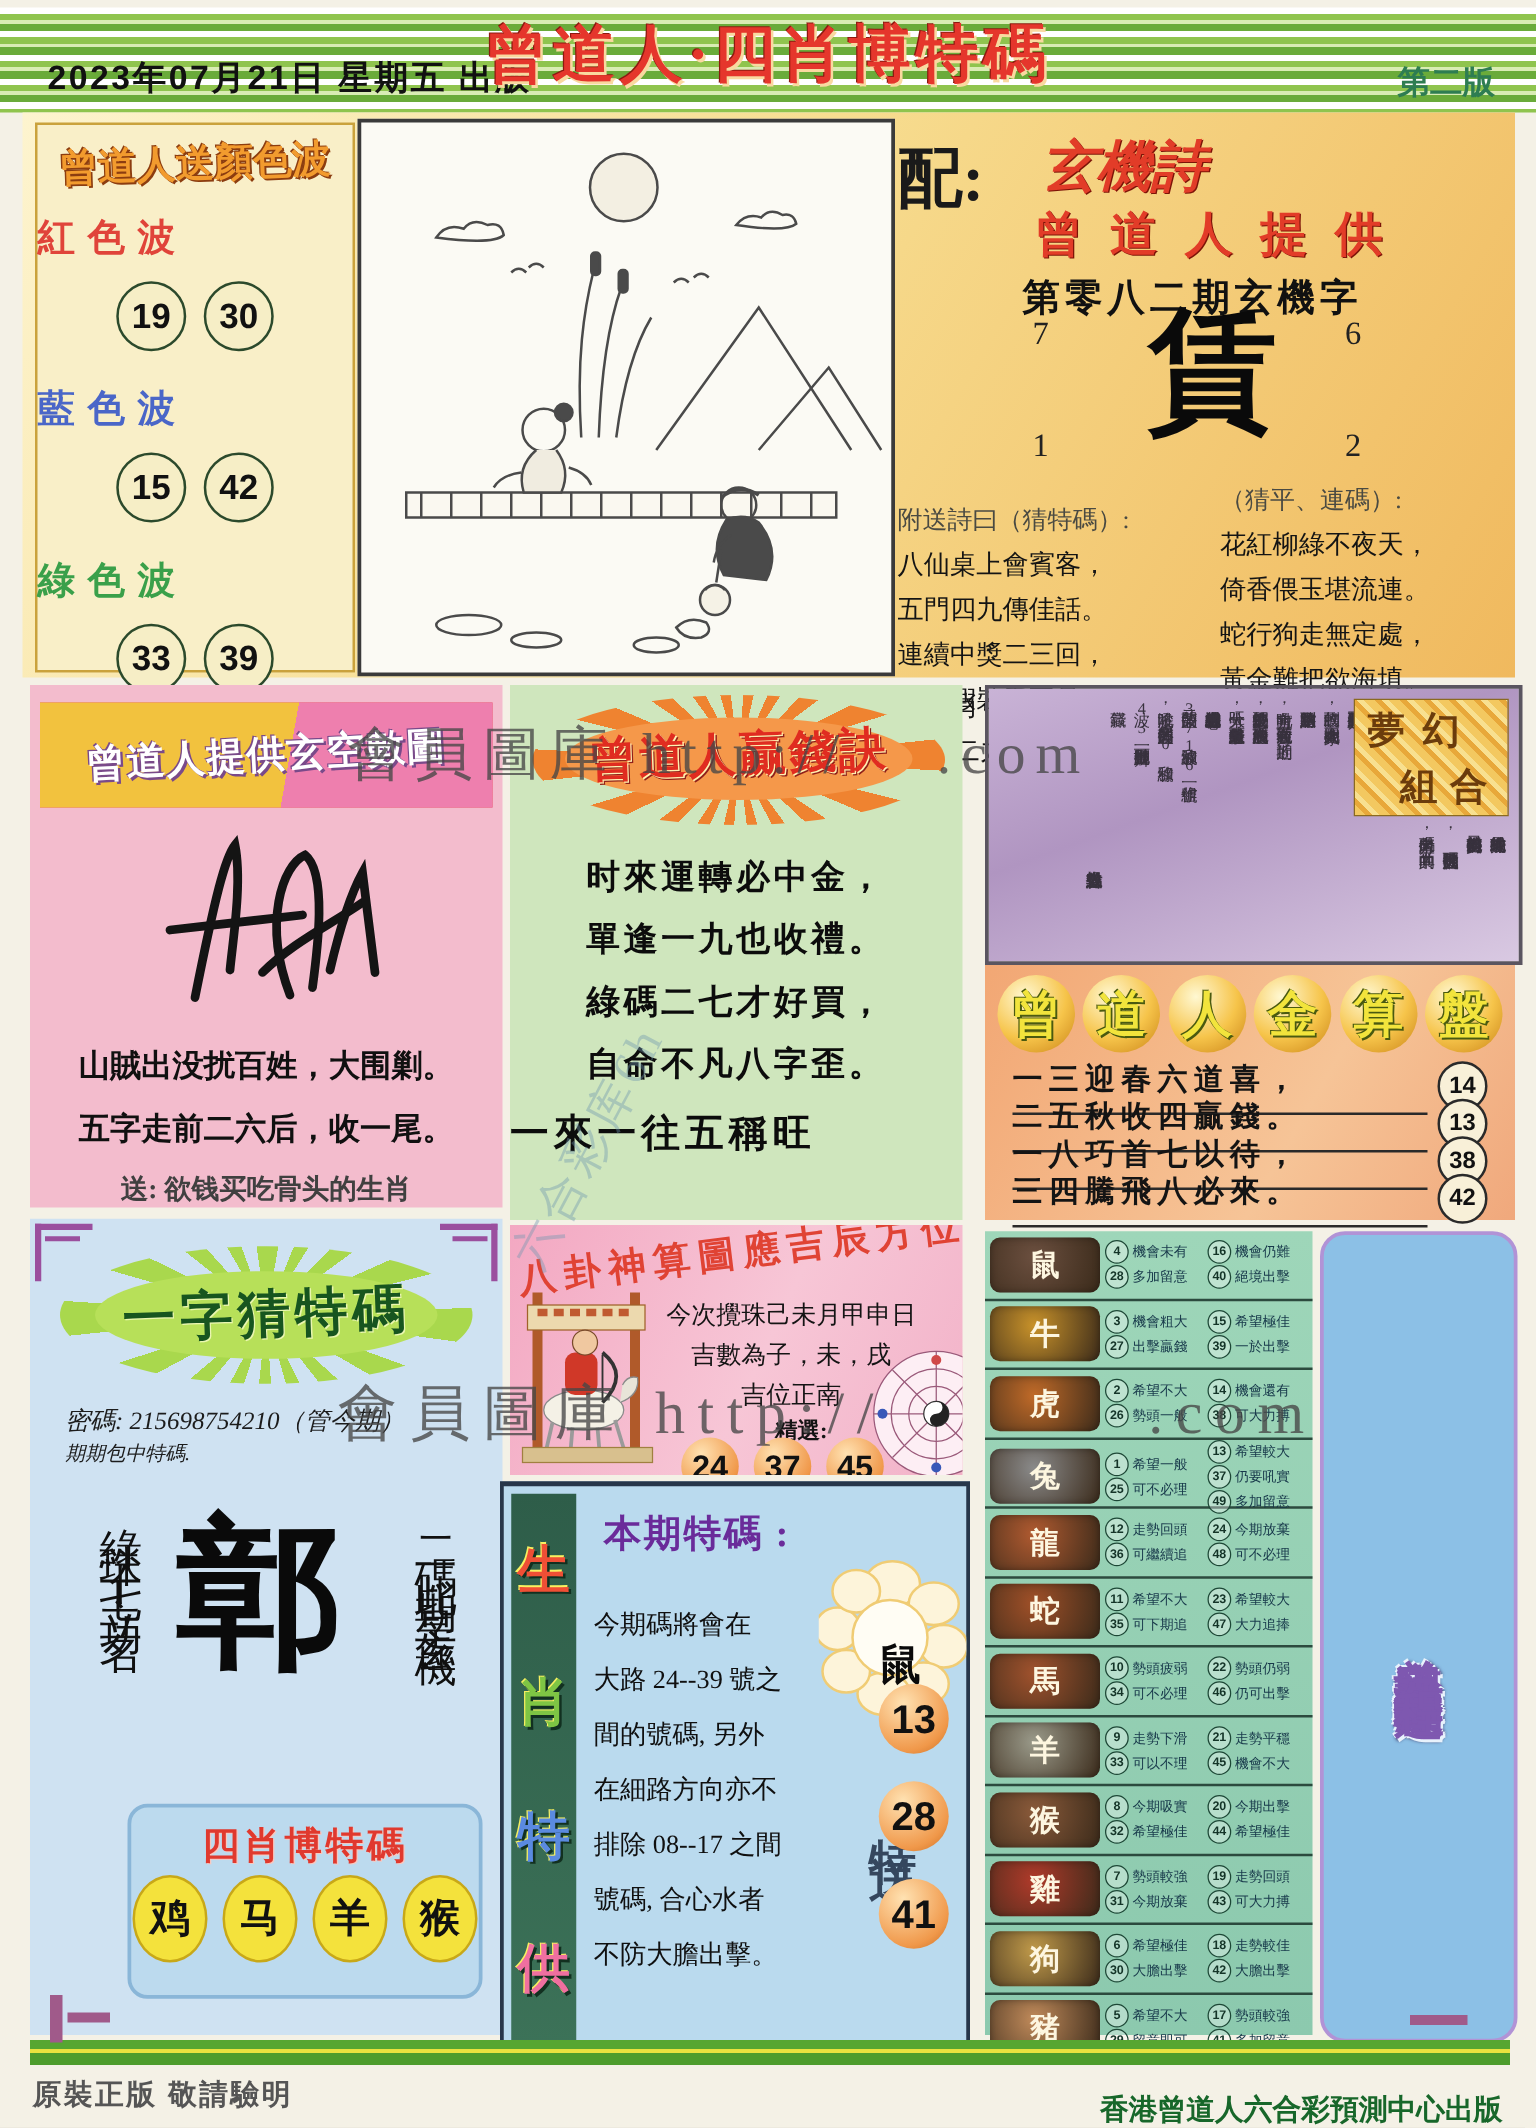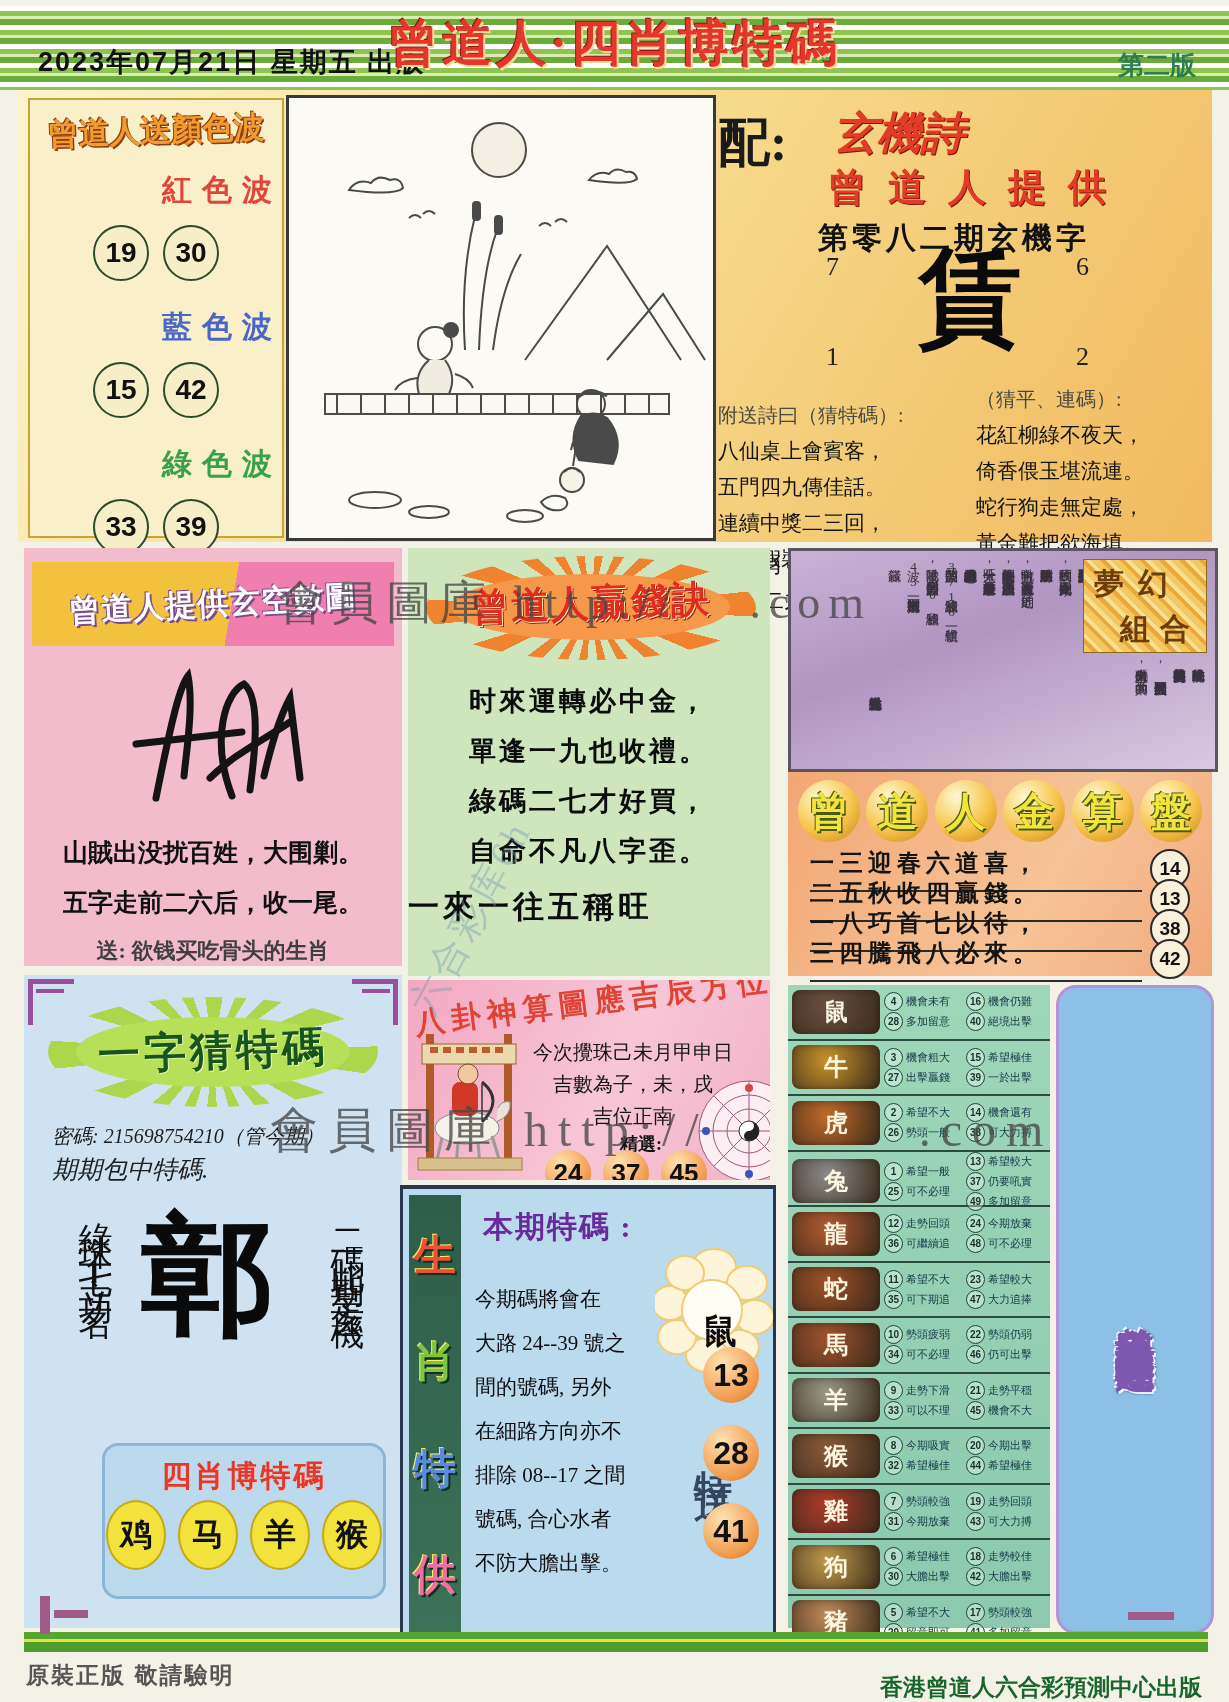--- a/index.html
+++ b/index.html
@@ -14,21 +14,21 @@
   #header-title{left:0;top:10px;width:1229px;text-align:center;font-size:50px;font-weight:bold;color:#e5362c;
     font-family:"Liberation Serif",serif;text-shadow:2px 2px 0 #f9d9a0,-1px -1px 0 #8c1a10;letter-spacing:4px;}
   #header-edition{left:1118px;top:48px;font-size:26px;font-weight:bold;color:#2e7d52;}
 
   
   #topsec{left:18px;top:90px;width:1194px;height:452px;
     background:linear-gradient(120deg,#fdf4cf 0%,#f7dd90 45%,#f0b95e 100%);}
   #wave-panel{left:10px;top:8px;width:252px;height:436px;background:#f9efc8;border:2px solid #caa23c;}
   #wave-title{left:4px;top:10px;width:244px;text-align:center;font-size:31px;font-weight:bold;color:#f29b2e;
     font-family:"Liberation Serif",serif;text-shadow:1.5px 1.5px 0 #8c3d10,-1px -1px 0 #8c3d10;transform:rotate(-2deg);}
-  .wave-group{width:100%;text-align:right;}
+  .wave-group{width:100%;text-align:left;}
   .wave-label{font-size:30px;font-weight:bold;letter-spacing:10px;font-family:"Liberation Serif",serif;}
   .wave-nums{margin-top:14px;display:flex;justify-content:center;gap:14px;}
   .wave-ball{width:52px;height:52px;border:2.5px solid #2c4a2c;border-radius:50%;background:#f6eec6;
     display:flex;align-items:center;justify-content:center;font-size:28px;font-weight:bold;color:#111;}
   #wave-groups{left:0;top:70px;width:252px;display:flex;flex-direction:column;gap:26px;}
 
   #art-box{left:268px;top:5px;width:424px;height:440px;background:#fbfaf4;border:3px solid #3a3a3a;}
 
   #mystic{left:700px;top:0;width:494px;height:452px;}
   #pei-label{left:0;top:18px;font-size:52px;font-weight:bold;color:#1a1a1a;font-family:"Liberation Serif",serif;}
@@ -106,21 +106,21 @@
   
   #onechar{left:24px;top:975px;width:378px;height:653px;background:#cfe2f2;}
   .corner{width:46px;height:46px;}
   .corner i{position:absolute;background:#9a4f9e;}
   #oc-burst{left:24px;top:22px;width:330px;height:110px;border-radius:50%;
     background:repeating-conic-gradient(from 0deg,#a9d84d 0deg 10deg,rgba(0,0,0,0) 10deg 22deg);}
   #oc-burst-core{left:52px;top:42px;width:274px;height:70px;background:#b7e059;border-radius:50%;}
   #oc-title{left:24px;top:48px;width:330px;text-align:center;font-size:42px;font-weight:bold;color:#17551f;
     font-family:"Liberation Serif",serif;text-shadow:1px 1px 0 #eaf6b0;transform:rotate(-2deg);letter-spacing:4px;}
   #oc-pass1{left:28px;top:148px;font-size:20px;color:#1c1c1c;font-family:"Liberation Serif",serif;font-style:italic;}
-  #oc-pass2{left:28px;top:178px;font-size:25px;color:#1c1c1c;font-family:"Liberation Serif",serif;font-style:italic;}
+  #oc-pass2{left:28px;top:178px;font-size:16px;color:#1c1c1c;font-family:"Liberation Serif",serif;font-style:italic;}
   .oc-vert{writing-mode:vertical-rl;text-orientation:upright;font-size:34px;color:#101010;
     font-family:"Liberation Serif",serif;letter-spacing:14px;}
   #oc-left{left:48px;top:220px;height:330px;}
   #oc-right{left:300px;top:230px;height:330px;}
   #oc-big{left:118px;top:236px;font-size:130px;font-weight:bold;color:#0a0a0a;font-family:"Liberation Serif",serif;line-height:1;}
   #four-box{left:78px;top:468px;width:278px;height:150px;background:#bcdaee;border:3px solid #8ab6d8;border-radius:16px;}
   #four-title{left:0;top:10px;width:278px;text-align:center;font-size:30px;font-weight:bold;color:#e0392e;
     font-family:"Liberation Serif",serif;letter-spacing:3px;text-shadow:1px 1px 0 #f8c8c0;}
   #four-animals{left:0;top:54px;width:278px;display:flex;justify-content:center;gap:12px;}
   .oval{width:56px;height:66px;background:#f4e23c;border:2px solid #c8a818;border-radius:50%;

